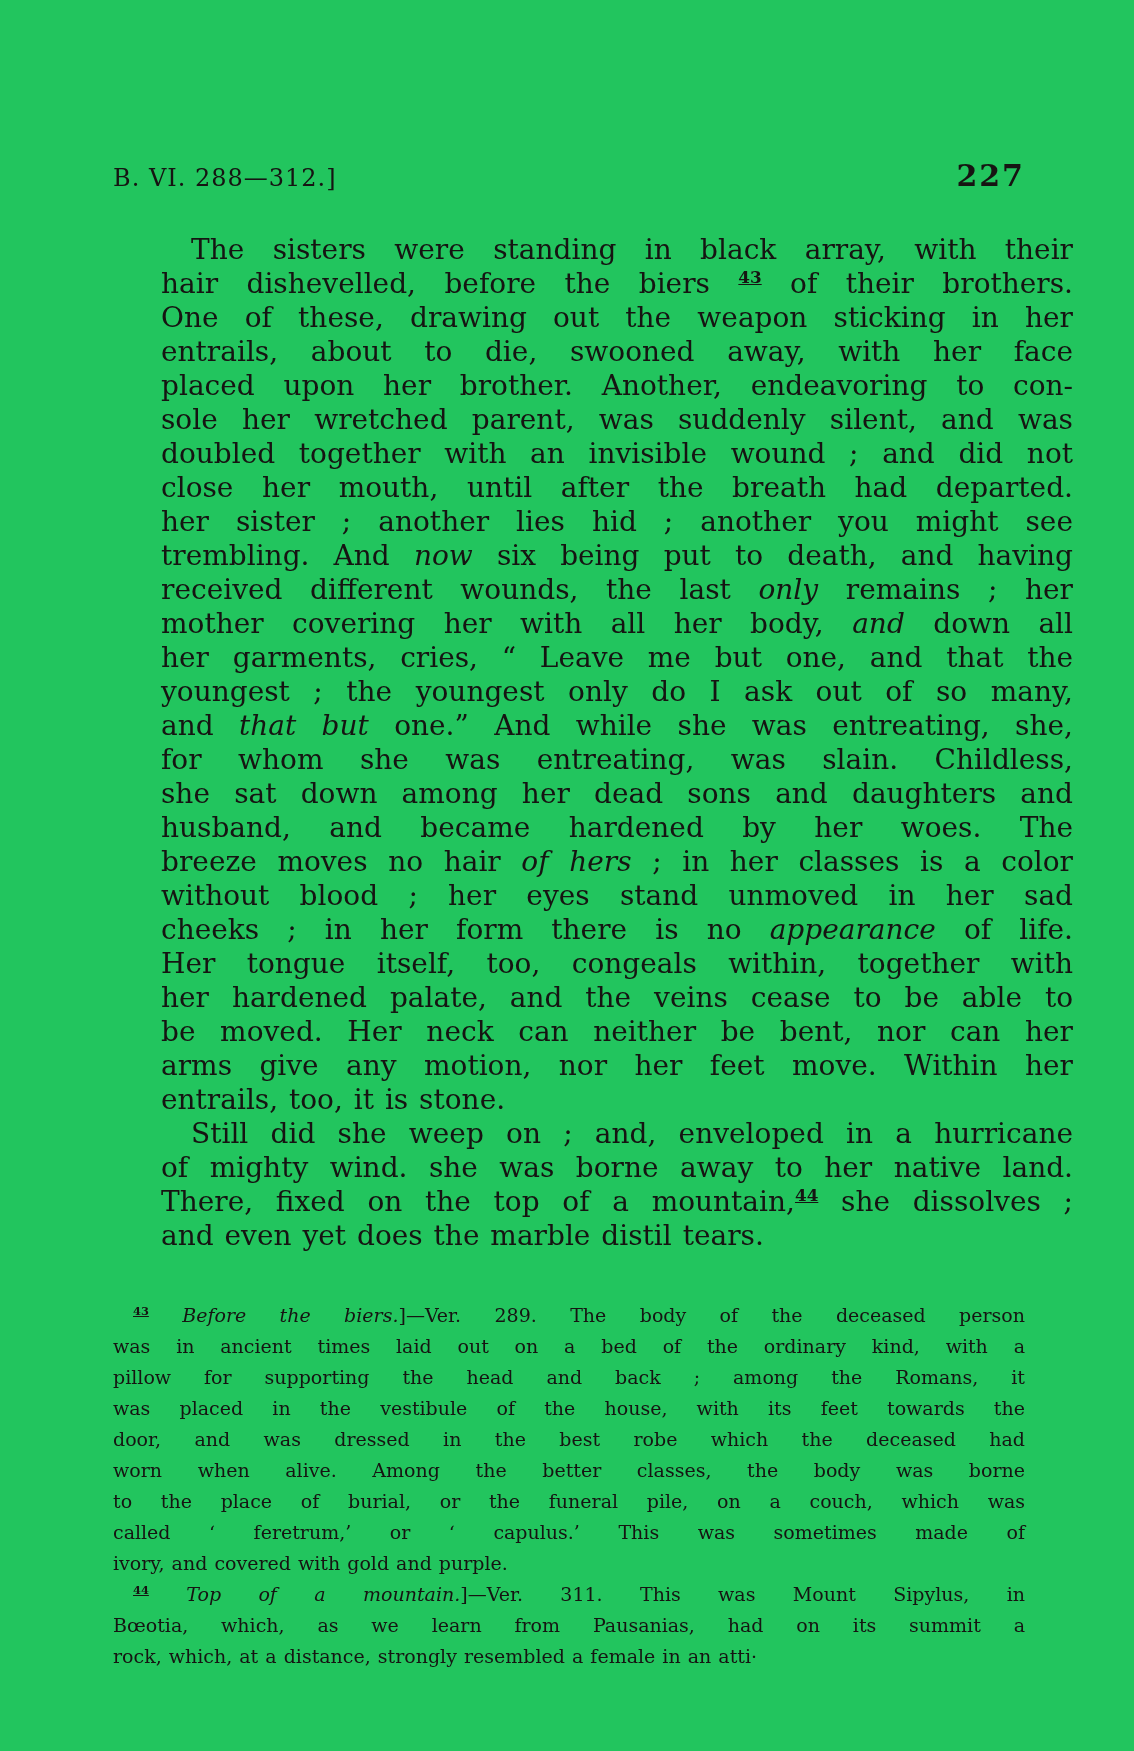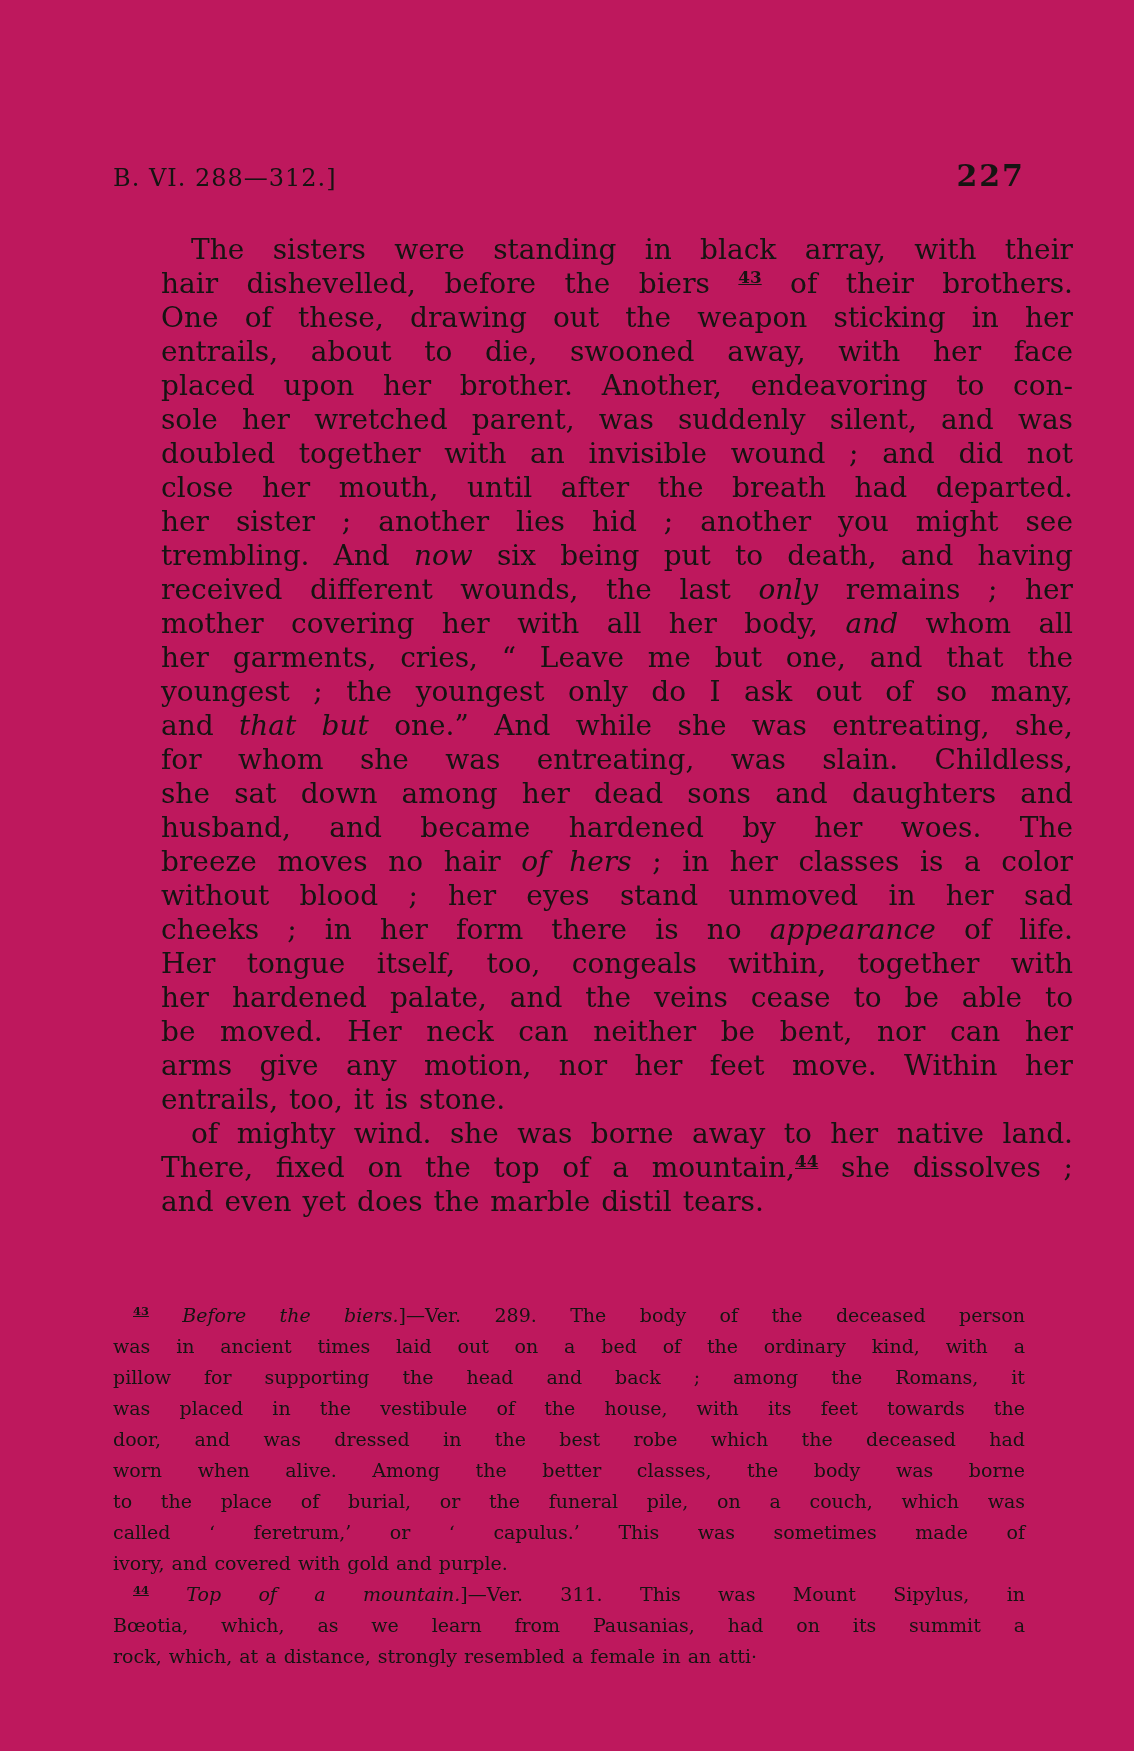--- a/index.html
+++ b/index.html
@@ -1,21 +1,21 @@
 <!DOCTYPE html>
 <html><head>
 <meta charset="utf-8">
 <style>
   html, body { margin: 0; padding: 0; background: #e8e8e8; }
   .page {
     position: relative;
     width: 1134px;
     height: 1751px;
     margin: 0 auto;
-    background: #be185d;
+    background: #22c55e;
     color: #161412;
     font-family: "DejaVu Serif", "Liberation Serif", serif;
     overflow: hidden;
   }
   .page-header {
     position: absolute;
     left: 113px;
     top: 158px;
     width: 912px;
     display: flex;
@@ -93,37 +93,38 @@
         <div class="line"><span>hair dishevelled, before the biers </span><span class="sup">43</span><span> of their brothers.</span></div>
         <div class="line"><span>One of these, drawing out the weapon sticking in her</span></div>
         <div class="line"><span>entrails, about to die, swooned away, with her face</span></div>
         <div class="line"><span>placed upon her brother.  Another, endeavoring to con-</span></div>
         <div class="line"><span>sole her wretched parent, was suddenly silent, and was</span></div>
         <div class="line"><span>doubled together with an invisible wound ; and did not</span></div>
         <div class="line"><span>close her mouth, until after the breath had departed.</span></div>
         <div class="line"><span>her sister ; another lies hid ; another you might see</span></div>
         <div class="line"><span>trembling.  And </span><span class="i">now</span><span> six being put to death, and having</span></div>
         <div class="line"><span>received different wounds, the last </span><span class="i">only</span><span> remains ; her</span></div>
-        <div class="line"><span>mother covering her with all her body, </span><span class="i">and</span><span> whom all</span></div>
+        <div class="line"><span>mother covering her with all her body, </span><span class="i">and</span><span> down all</span></div>
         <div class="line"><span>her garments, cries, “ Leave me but one, and that the</span></div>
         <div class="line"><span>youngest ; the youngest only do I ask out  of so many,</span></div>
         <div class="line"><span>and </span><span class="i">that but</span><span> one.”  And while she was entreating, she,</span></div>
         <div class="line"><span>for whom she was entreating, was slain.  Childless,</span></div>
         <div class="line"><span>she sat down among her dead sons and daughters and</span></div>
         <div class="line"><span>husband, and became hardened by her woes.  The</span></div>
         <div class="line"><span>breeze moves no hair </span><span class="i">of hers</span><span> ; in her classes is a color</span></div>
         <div class="line"><span>without blood ; her eyes stand unmoved in her sad</span></div>
         <div class="line"><span>cheeks ; in her form there is no </span><span class="i">appearance</span><span> of life.</span></div>
         <div class="line"><span>Her tongue itself, too, congeals within, together with</span></div>
         <div class="line"><span>her hardened palate, and the veins cease to be able to</span></div>
         <div class="line"><span>be moved.  Her neck can neither be bent, nor can her</span></div>
         <div class="line"><span>arms give any motion, nor her feet move.  Within her</span></div>
         <div class="line last"><span>entrails, too, it is stone.</span></div>
       </div>
     <div class="para">
+        <div class="line"><span>Still did she weep on ; and, enveloped in a hurricane</span></div>
         <div class="line"><span>of mighty wind. she was borne away to her native land.</span></div>
         <div class="line"><span>There, fixed on the top of a mountain,</span><span class="sup">44</span><span> she  dissolves ;</span></div>
         <div class="line last"><span>and even yet does the marble distil tears.</span></div>
       </div>
   </div>
 
   <div class="footnotes">
     <div class="fn">
         <div class="line"><span class="sup">43</span><span> </span><span class="i">Before the biers.</span><span>]—Ver. 289.  The body of  the deceased person</span></div>
         <div class="line"><span>was in ancient times laid out on a bed of the ordinary kind, with a</span></div>

